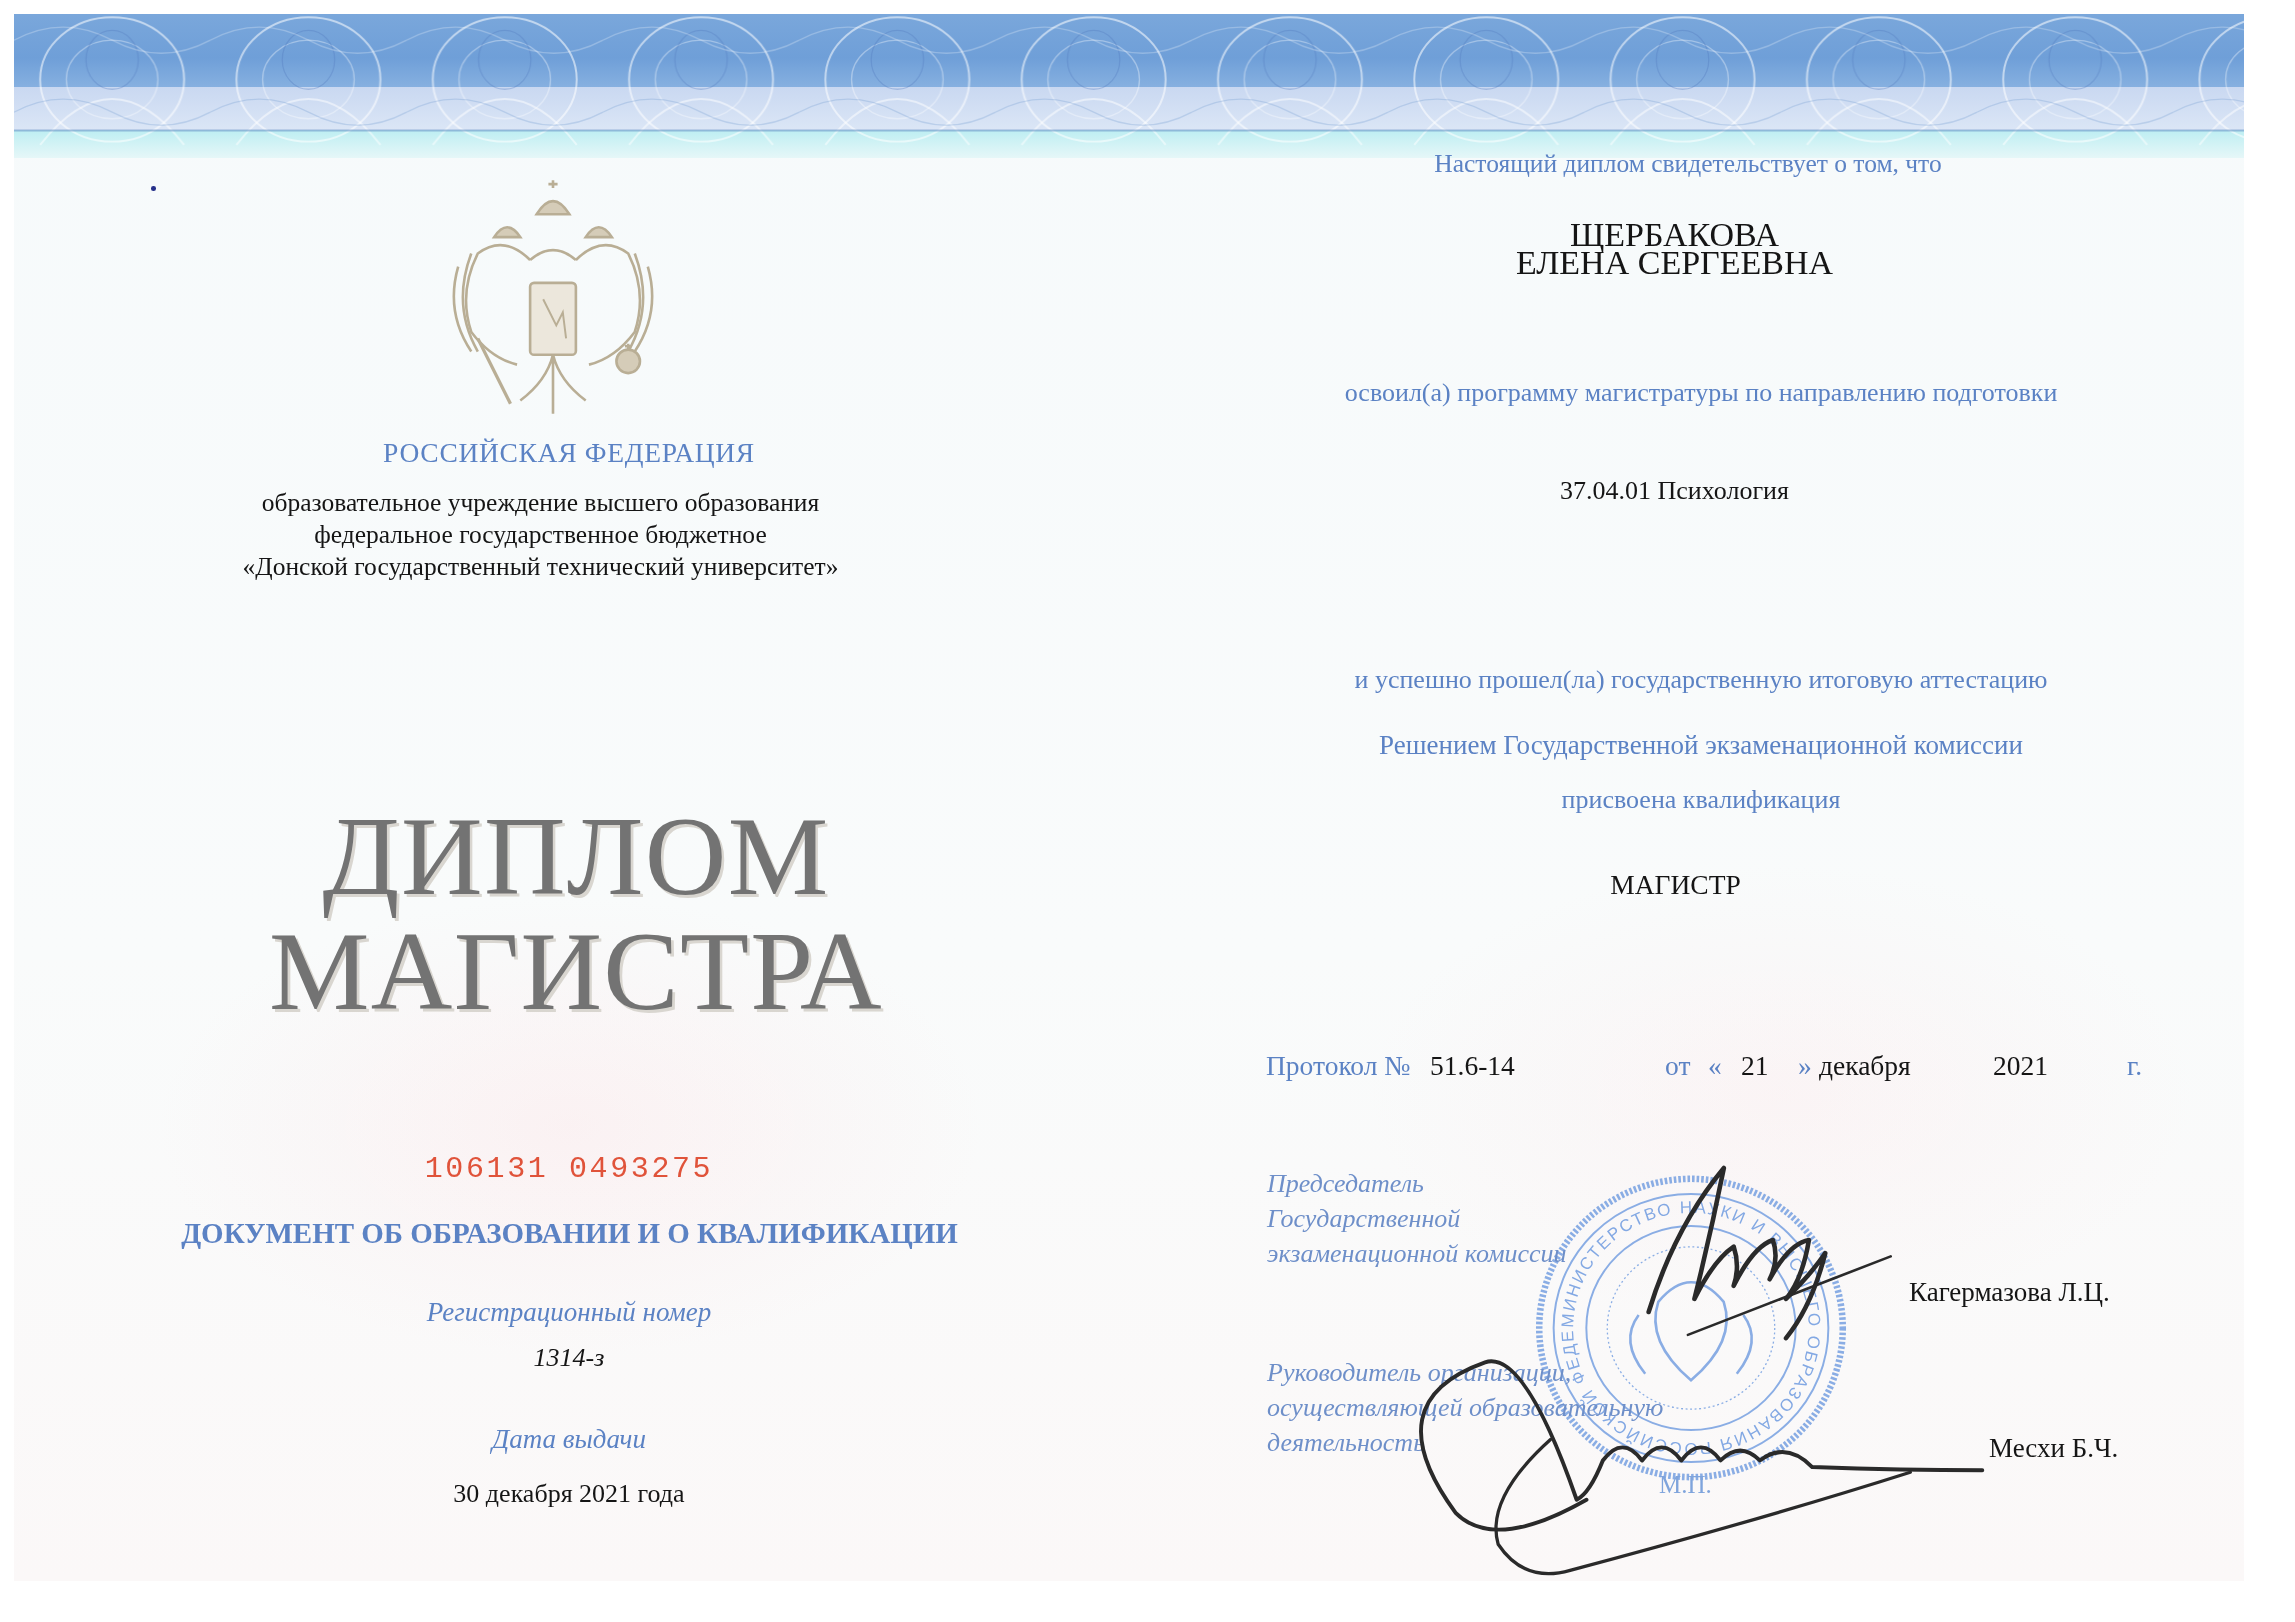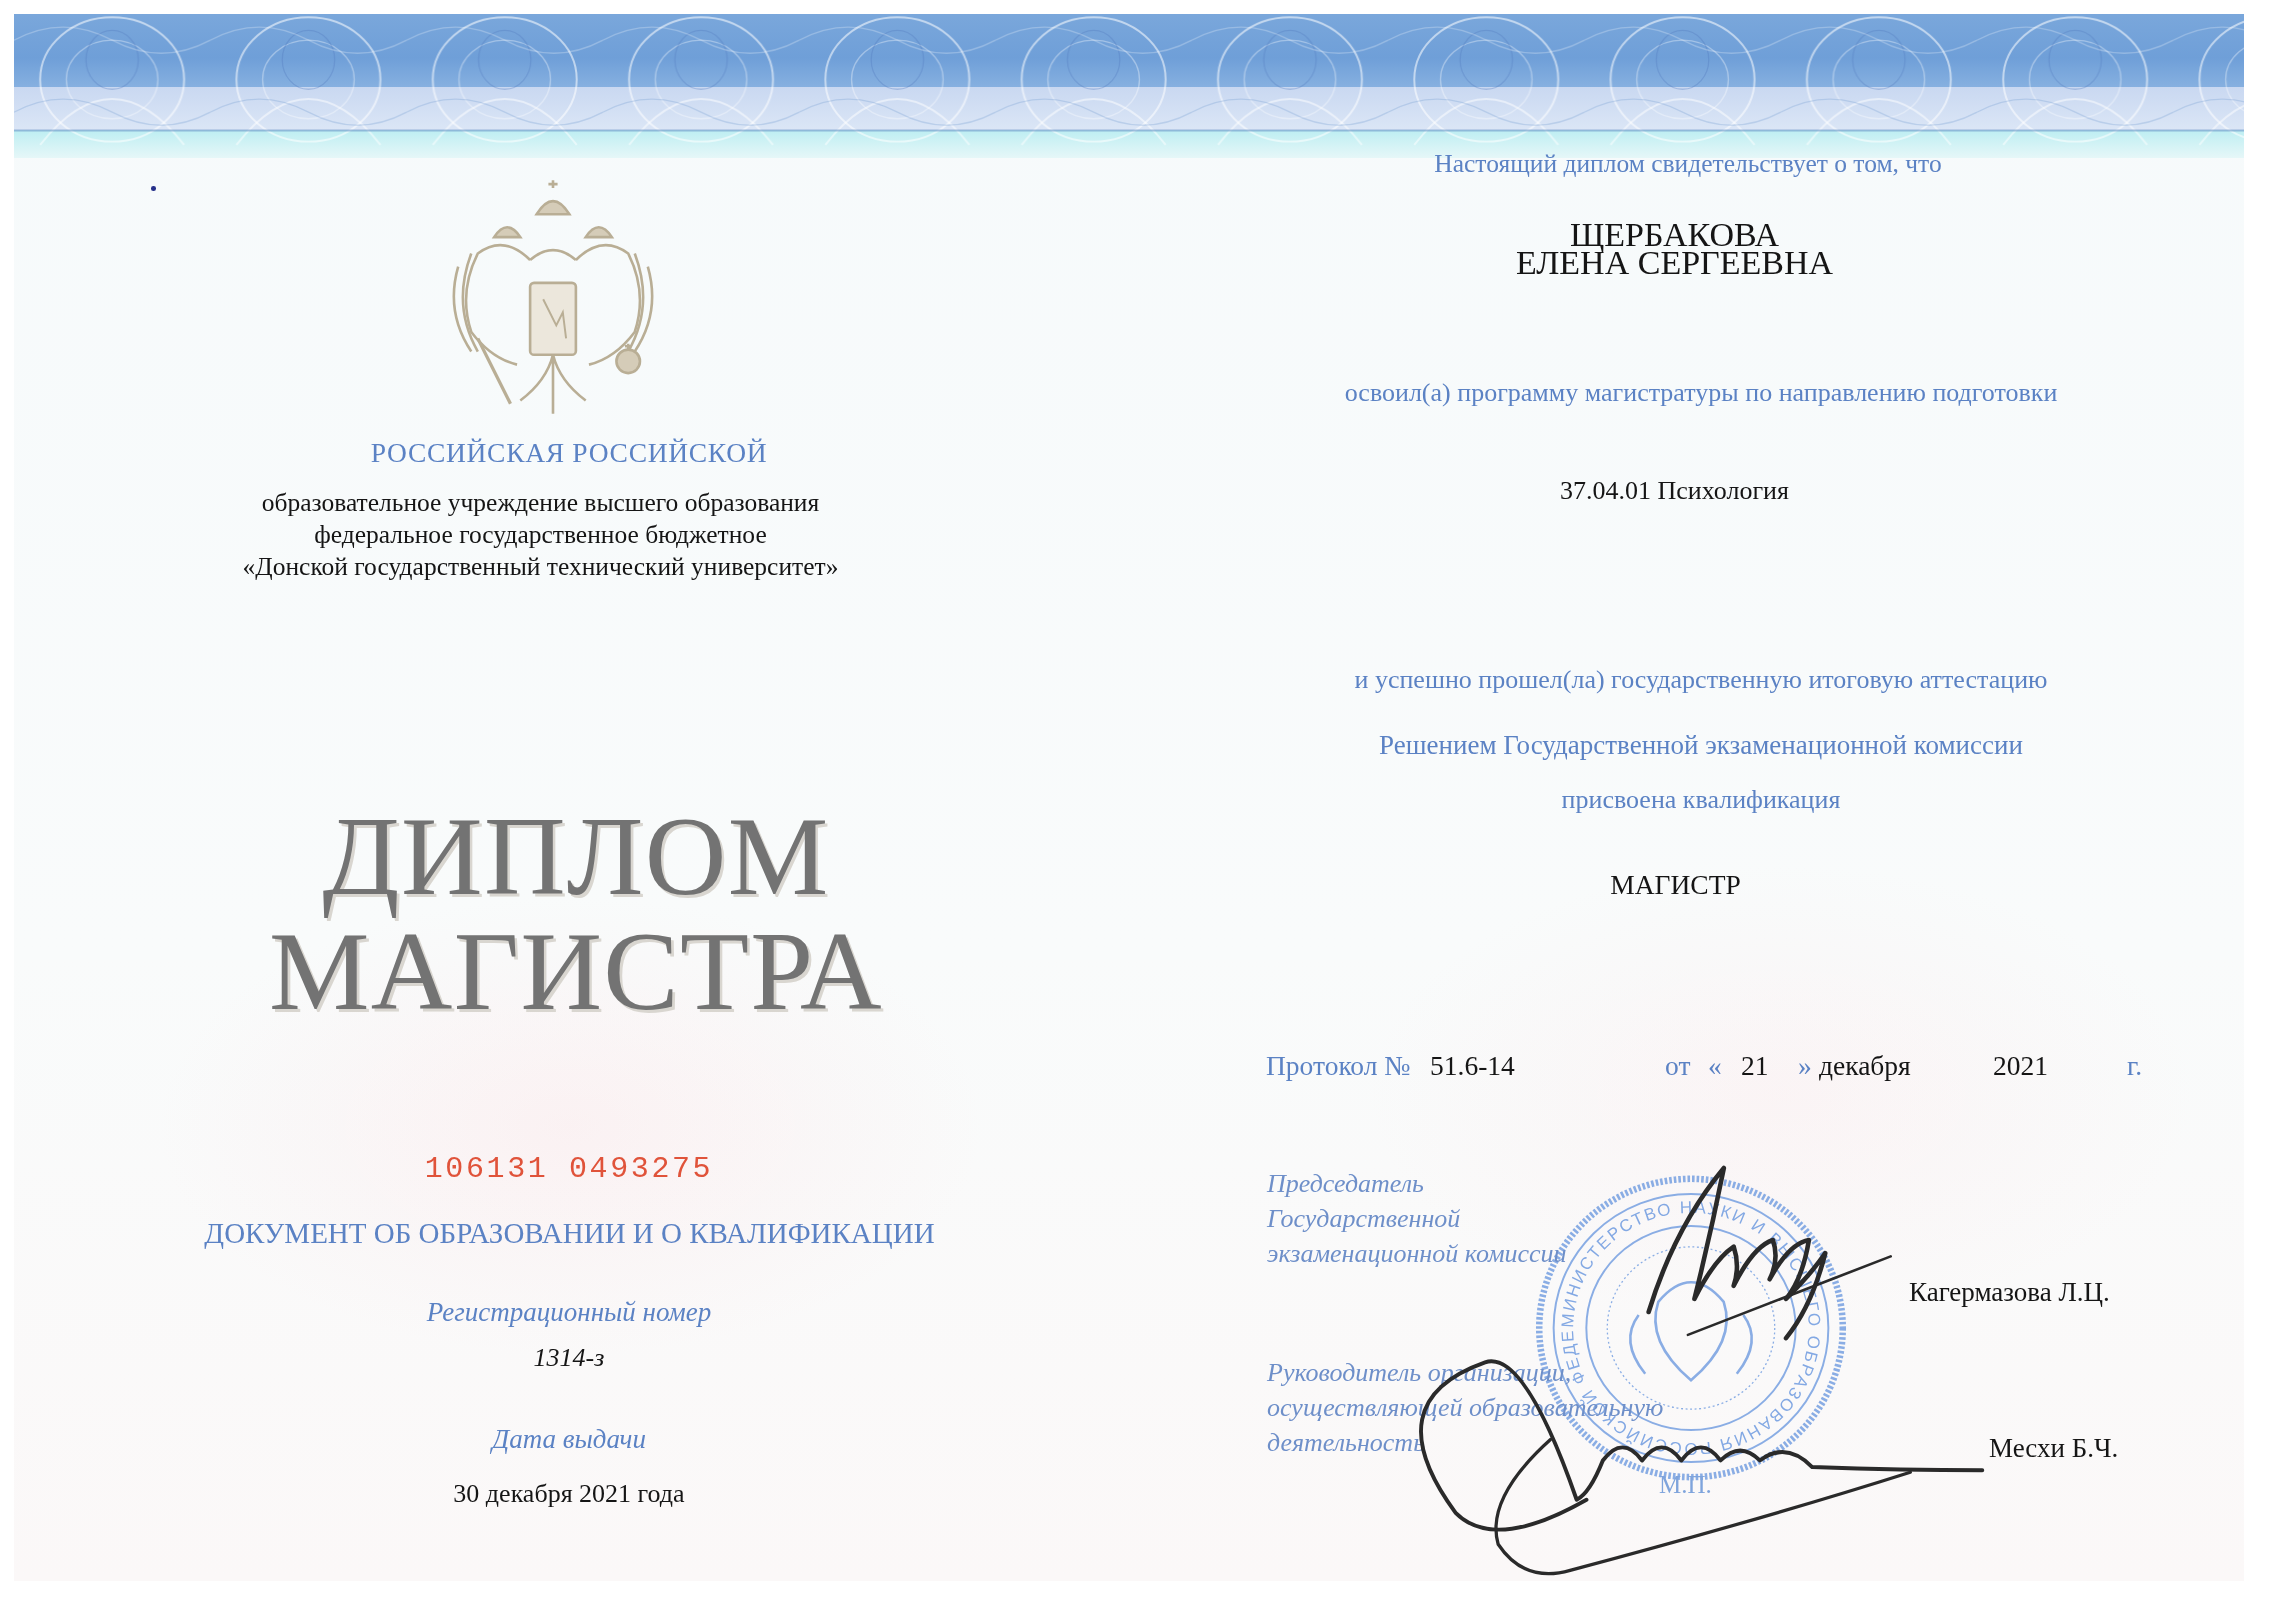--- a/index.html
+++ b/index.html
@@ -26,21 +26,21 @@
 
   
   .emblem { position:absolute; left:432px; top:175px; width:242px; height:255px; }
   .rf { left:366px; top:437px; width:406px; font-size:27.5px; letter-spacing:0.7px; }
   .inst { left:164px; top:487px; width:753px; font-size:25.5px; line-height:32px; color:#151515; }
   .title { position:absolute; left:249px; top:798px; width:654px; text-align:center;
            font-size:113px; line-height:115px; color:#737373; letter-spacing:1.3px;
            text-shadow: 2.6px 3.3px 0 #d9d6d0; }
   .serial { left:366px; top:1152px; width:406px; font-size:30px; letter-spacing:2.6px; color:#e0533a;
             font-family:"Liberation Mono","DejaVu Sans Mono",monospace; }
-  .doc { left:164px; top:1217px; width:811px; font-size:29px; color:#5b82c4; }
+  .doc { left:164px; top:1217px; width:811px; font-size:29px; color:#5b82c4;font-weight:bold; }
   .reg-label { left:366px; top:1297px; width:406px; font-size:27px; font-style:italic; color:#5b82c4; }
   .reg-val { left:366px; top:1343px; width:406px; font-size:26px; color:#151515;font-style:italic; }
   .date-label { left:366px; top:1424px; width:406px; font-size:27px; font-style:italic; color:#5b82c4; }
   .date-val { left:366px; top:1479px; width:406px; font-size:26px; color:#151515; }
 
   
   .cert-intro { left:1341px; top:149px; width:694px; font-size:25.5px; color:#5b82c4; }
   .name1 { left:1413px; top:216px; width:523px; font-size:34px; color:#151515; }
   .name2 { left:1413px; top:244px; width:523px; font-size:34px; color:#151515; }
   .mastered { left:1256px; top:378px; width:890px; font-size:26px; color:#5b82c4; }
@@ -96,21 +96,21 @@
     <path d="M60 120 q-30 80 10 150 M40 140 q-20 70 20 130 M310 120 q30 80 -10 150 M330 140 q20 70 -20 130"></path>
     <path d="M150 130 q35 -30 70 0"></path>
     <rect x="150" y="165" width="70" height="110" rx="6" fill="#ece7dc"></rect>
     <path d="M170 190 l20 40 l10 -20 l5 40" stroke-width="3"></path>
     <path d="M185 275 q-10 40 -50 70 M185 275 q10 40 50 70 M185 275 v90"></path>
     <path d="M70 250 l50 100" stroke-width="5"></path>
     <circle cx="300" cy="285" r="18" fill="#d5ccb8"></circle>
     <path d="M300 258 v10 M295 262 h10"></path>
   </g>
 </svg>
-<div class="center-text blue rf">РОССИЙСКАЯ  РОССИЙСКОЙ</div>
+<div class="center-text blue rf">РОССИЙСКАЯ  ФЕДЕРАЦИЯ</div>
 <div class="center-text inst">
   <div>образовательное учреждение высшего образования</div>
   <div>федеральное государственное бюджетное</div>
   <div>«Донской государственный технический университет»</div>
 </div>
 <div class="title">
   <div>ДИПЛОМ</div>
   <div>МАГИСТРА</div>
 </div>
 <div class="center-text serial">106131  0493275</div>

